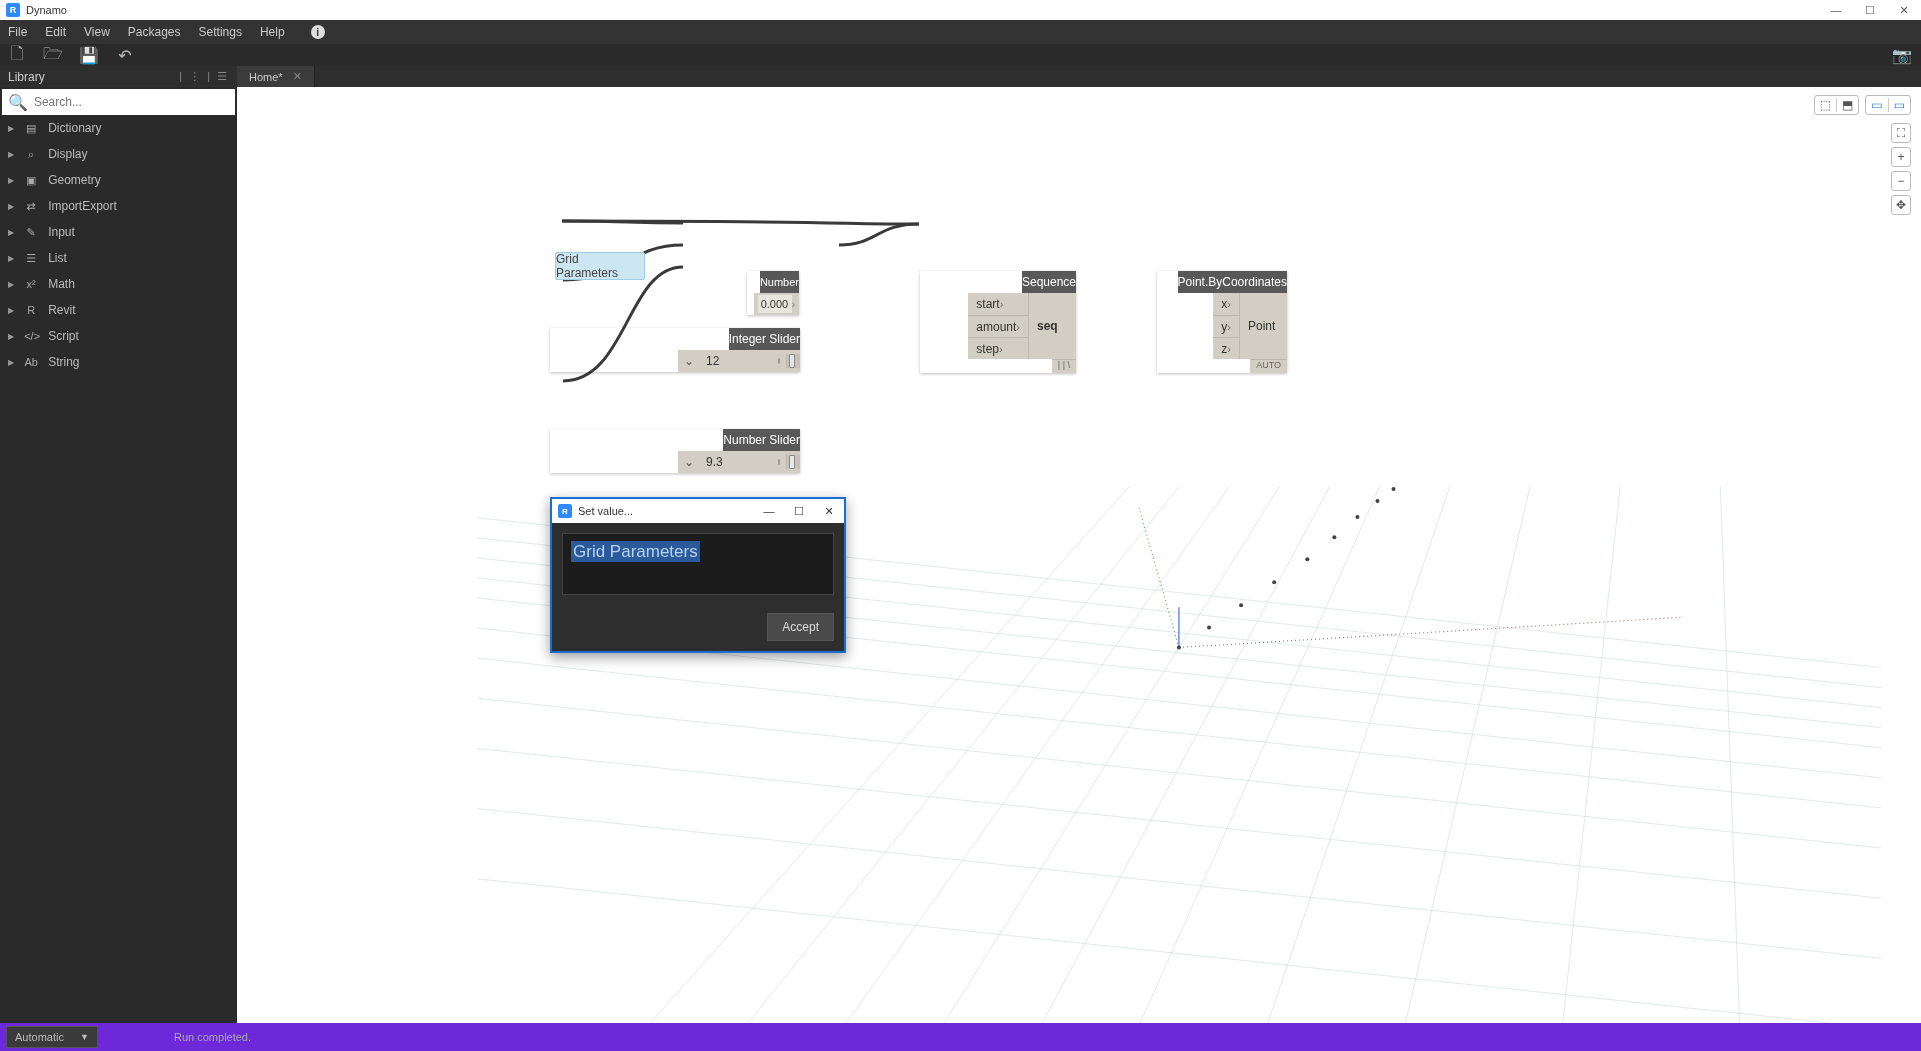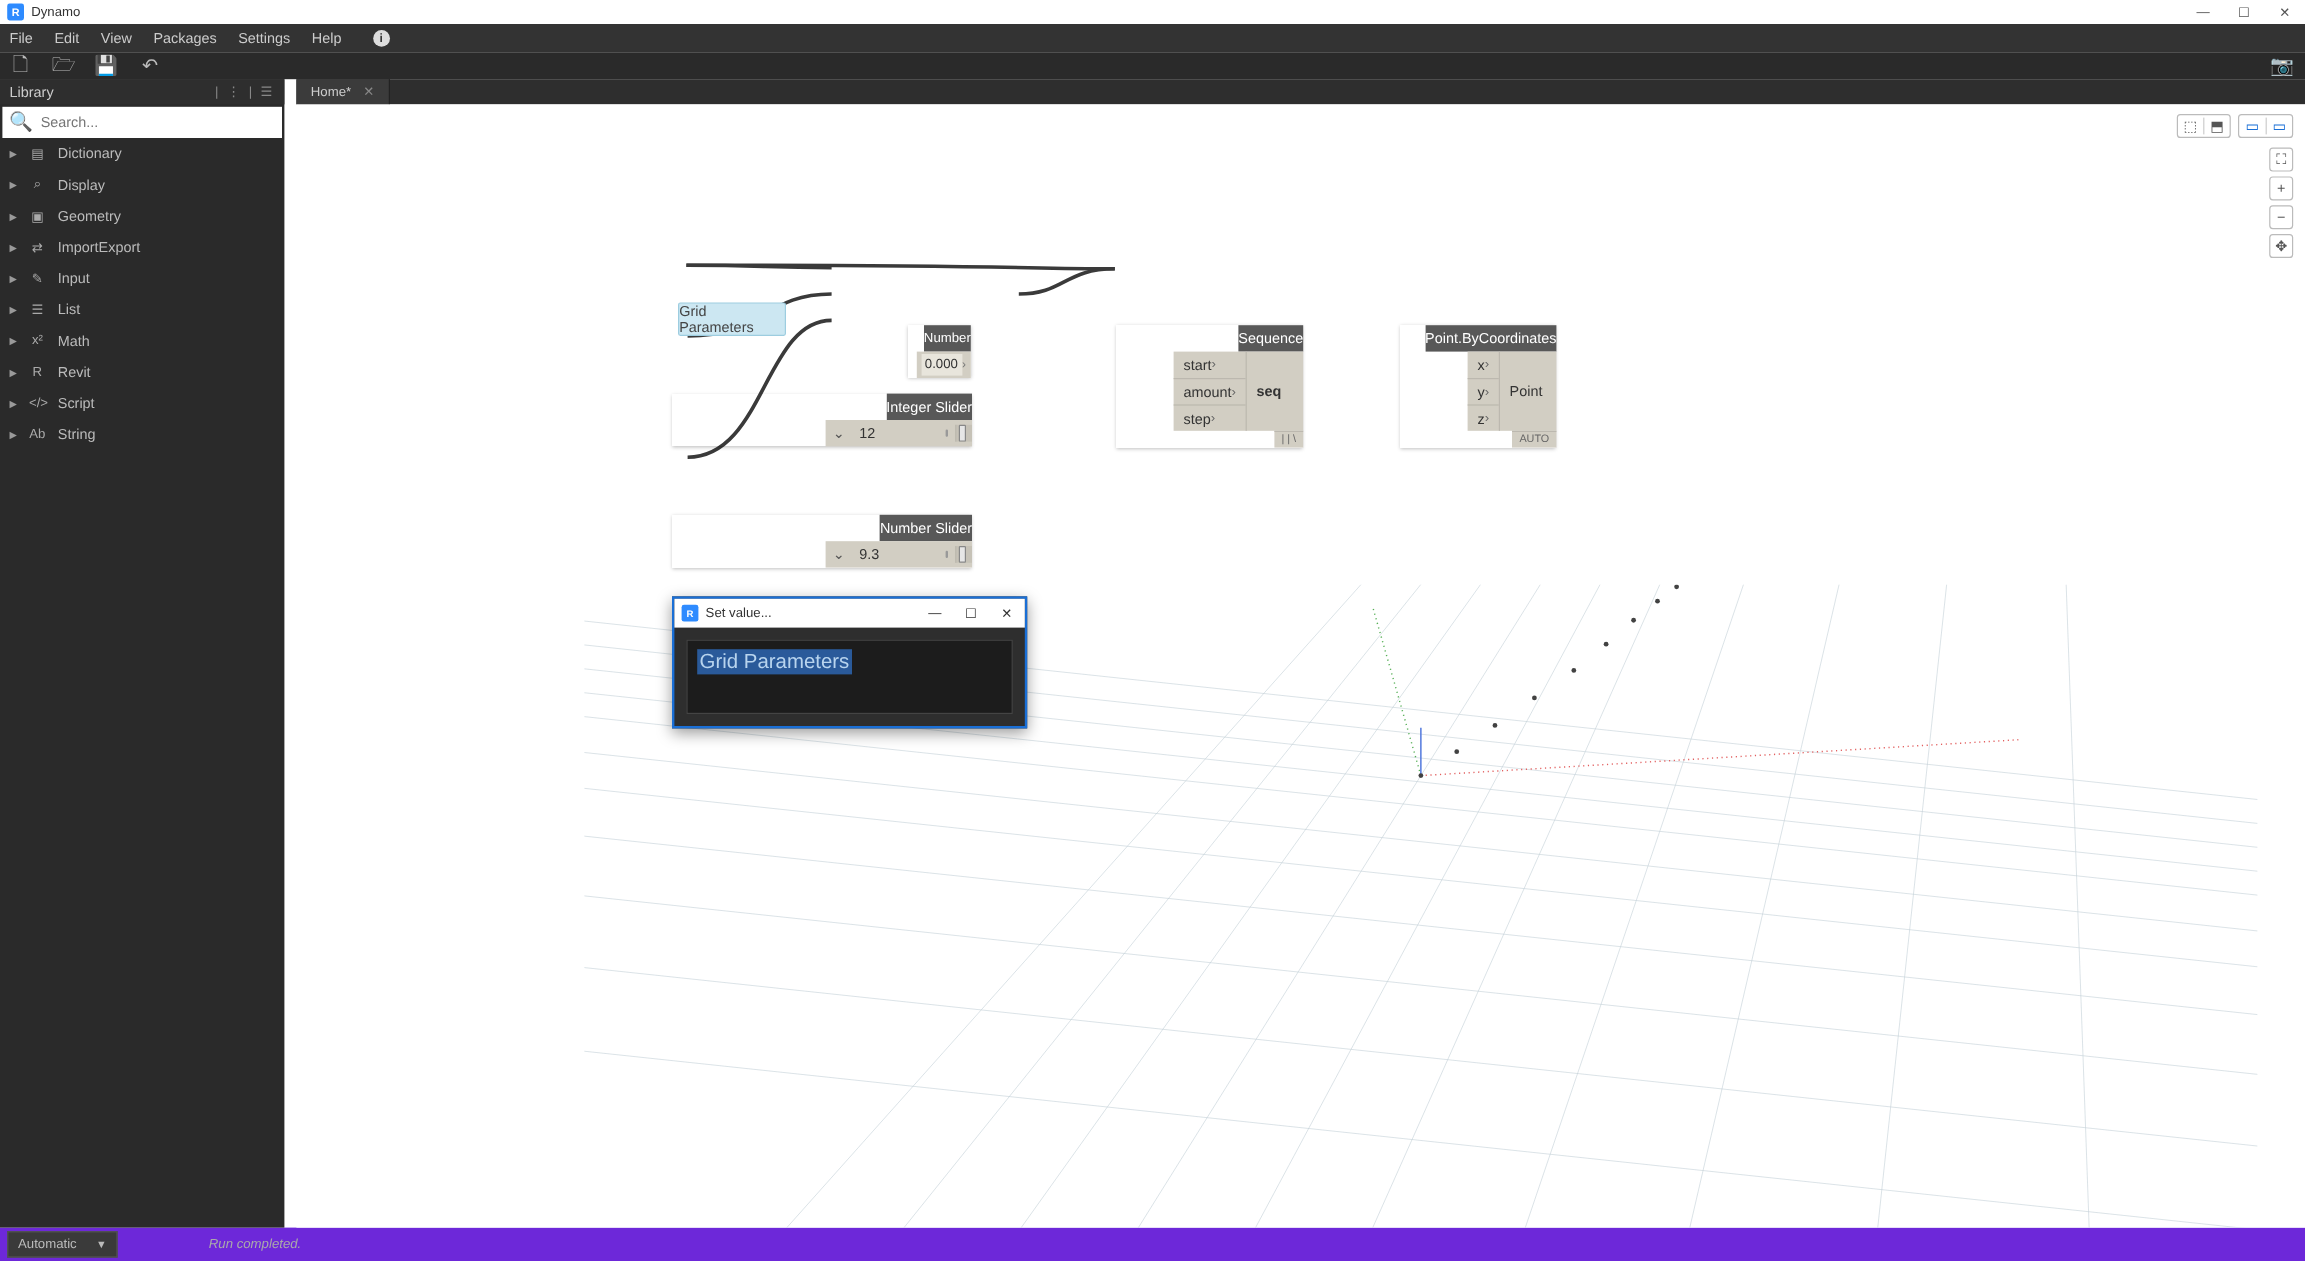--- a/index.html
+++ b/index.html
@@ -73,21 +73,21 @@
 .dialog .dtitle .dwb{width:30px;height:24px;display:flex;align-items:center;justify-content:center;color:#333;}
 .dialog .dbody{padding:10px;}
 .dialog .dinput{background:#1c1c1c;height:62px;border:1px solid #444;padding:8px;}
 .dialog .dinput .seltext{background:#2a5a9a;color:#b8d4ee;font-size:17px;padding:1px 2px;}
 .dialog .dactions{display:flex;justify-content:flex-end;padding:8px 10px 10px 10px;}
 .dialog .accept{background:#4a4a4a;color:#ddd;border:1px solid #555;height:28px;padding:0 14px;font-size:12px;display:flex;align-items:center;}
 
 .viewport-grid{position:absolute;left:240px;top:400px;right:0;bottom:0;opacity:0.85;}
 .statusbar{height:28px;background:#6d28d9;display:flex;align-items:center;color:#aaa;font-size:11px;}
 .runmode{width:92px;height:22px;margin:0 6px;background:#3a3a3a;display:flex;align-items:center;justify-content:space-between;padding:0 8px;color:#bbb;border:1px solid #555;}
-.status-text{margin-left:70px;font-style:italic;}
+.status-text{margin-left:70px;}
 </style>
 </head>
 <body>
 
 <div class="titlebar">
   <div class="appicon">R</div>
   <span>Dynamo</span>
   <div class="spacer"></div>
   <div class="winbtn">—</div>
   <div class="winbtn">☐</div>
@@ -170,21 +170,21 @@
           <span>Script</span>
         </div>
       <div class="catitem">
           <span class="tri">▶</span>
           <span class="caticon">Ab</span>
           <span>String</span>
         </div>
     </div>
   </div>
 
-  <div style="flex:1;display:flex;flex-direction:column;margin-left:10px;">
+  <div style="flex:1;display:flex;flex-direction:column;">
     <div class="tabs">
       <div class="tab">
         <span>Home*</span>
         <span class="close">✕</span>
       </div>
     </div>
 
     <div class="canvas">
 
       <div class="vp-controls">
@@ -370,20 +370,23 @@
           <div class="spacer"></div>
           <div class="dwb">—</div>
           <div class="dwb">☐</div>
           <div class="dwb">✕</div>
         </div>
         <div class="dbody">
           <div class="dinput">
             <span class="seltext">Grid Parameters</span>
           </div>
         </div>
+        <div class="dactions">
+          <div class="accept">Accept</div>
+        </div>
       </div>
 
     </div>
   </div>
 </div>
 
 <div class="statusbar">
   <div class="runmode">
     <span>Automatic</span>
     <span style="font-size:9px;">▼</span>

